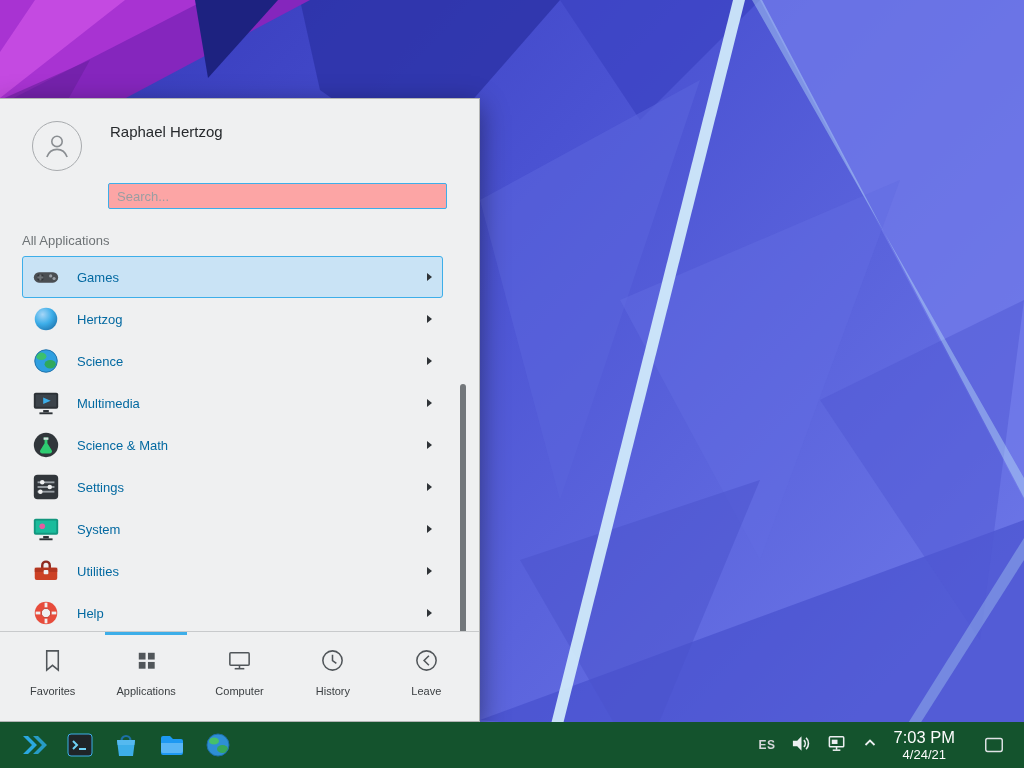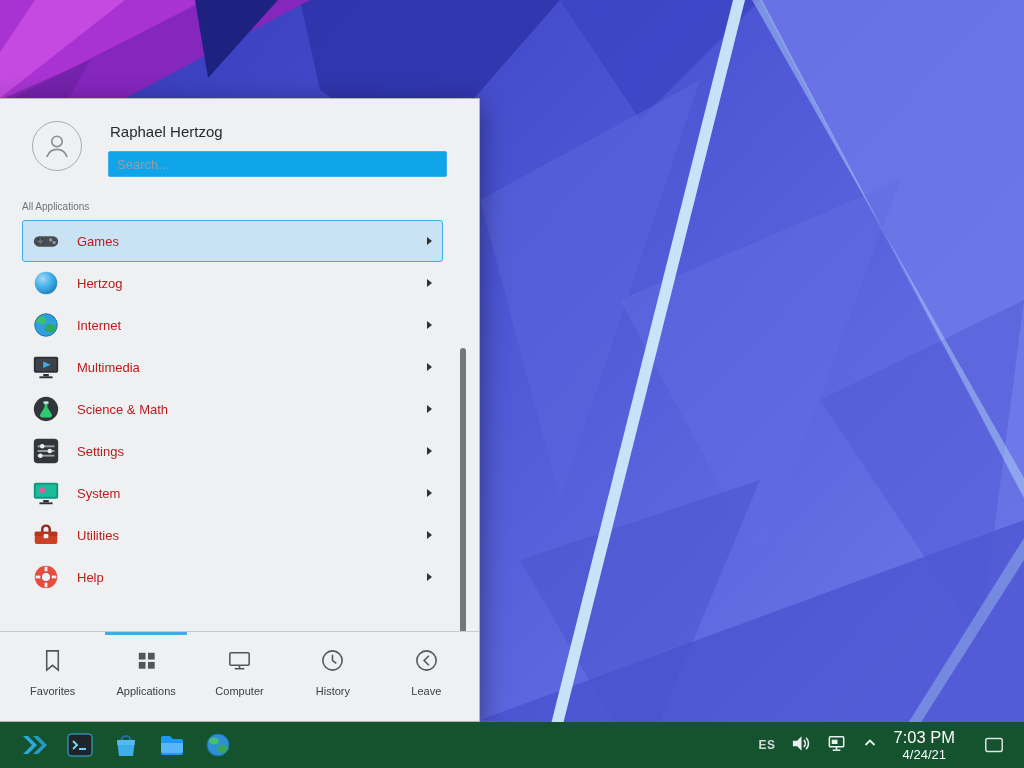--- a/index.html
+++ b/index.html
@@ -23,38 +23,38 @@
   .avatar {
     width: 50px; height: 50px; border-radius: 50%;
     border: 1px solid #a8abae; flex: 0 0 auto;
     display: flex; align-items: center; justify-content: center;
   }
   .header-right { flex: 1; }
   .user-name { font-size: 15px; color: #26292c; margin: 2px 0 11px 2px; }
   .search-input {
     width: 100%; height: 26px;
     border: 1px solid #3daee9; border-radius: 2px;
-    background: #0ea5e9; color: #232629;
+    background: #fca5a5; color: #232629;
     font-family: "Liberation Sans", sans-serif; font-size: 13px;
-    padding: 0 8px; outline: none;
+    padding: 0 8px; outline: none; margin-top: 32px;
   }
   .search-input::placeholder { color: #9a9ea2; }
 
-  .section-label { margin: 14px 0 8px 22px; font-size: 10px; color: #6e7376; }
+  .section-label { margin: 14px 0 8px 22px; font-size: 13px; color: #6e7376; }
 
   .cat-list { position: relative; flex: 1; overflow: hidden; padding: 0 36px 0 22px; }
   .row {
     height: 42px; display: flex; align-items: center;
     padding: 0 10px 0 8px; border-radius: 3px; border: 1px solid transparent;
     cursor: default;
   }
   .row.selected { background: #c9e3f5; border-color: #3daee9; }
   .cicon { width: 30px; height: 30px; margin-right: 16px; flex: 0 0 auto; display: flex; align-items: center; justify-content: center; }
   .cicon svg { width: 30px; height: 30px; }
-  .clabel { flex: 1; font-size: 13px; color: #b91c1c; }
+  .clabel { flex: 1; font-size: 13px; color: #0369a1; }
   .arrow {
     width: 0; height: 0;
     border-left: 5px solid #2f3337;
     border-top: 4px solid transparent;
     border-bottom: 4px solid transparent;
   }
   .scrollbar { position: absolute; right: 13px; top: 128px; width: 6px; height: 374px; }
   .scroll-thumb { width: 6px; height: 100%; border-radius: 3px; background: #73777b; }
 
   .menu-footer {
@@ -178,21 +178,21 @@
 
     <div class="row">
       <span class="cicon">
         <svg viewBox="0 0 32 32">
             <circle cx="16" cy="16" r="12" fill="#2f9fe0"></circle>
             <ellipse cx="11" cy="11" rx="5.5" ry="4" fill="#3cc06e"></ellipse>
             <ellipse cx="20.5" cy="19.5" rx="6" ry="4.5" fill="#2fa85c"></ellipse>
             <circle cx="16" cy="16" r="12" fill="none" stroke="#1c6ea8" stroke-width="1"></circle>
           </svg>
       </span>
-      <span class="clabel">Internet</span>
+      <span class="clabel">Science</span>
       <span class="arrow"></span>
     </div>
 
     <div class="row">
       <span class="cicon">
         <svg viewBox="0 0 32 32">
             <rect x="3" y="5" width="26" height="17" rx="2" fill="#2c3136"></rect>
             <rect x="5" y="7" width="22" height="13" fill="#3c434a"></rect>
             <polygon points="13,10 21,13.5 13,17" fill="#3daee9"></polygon>
             <rect x="13" y="23.5" width="6" height="2.5" fill="#2c3136"></rect>

